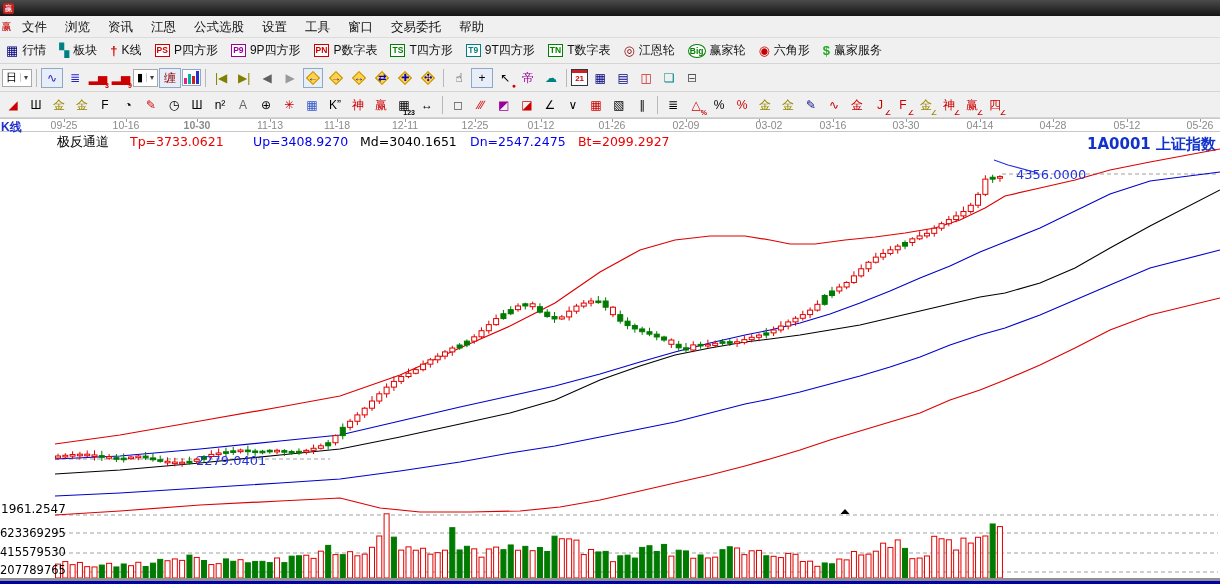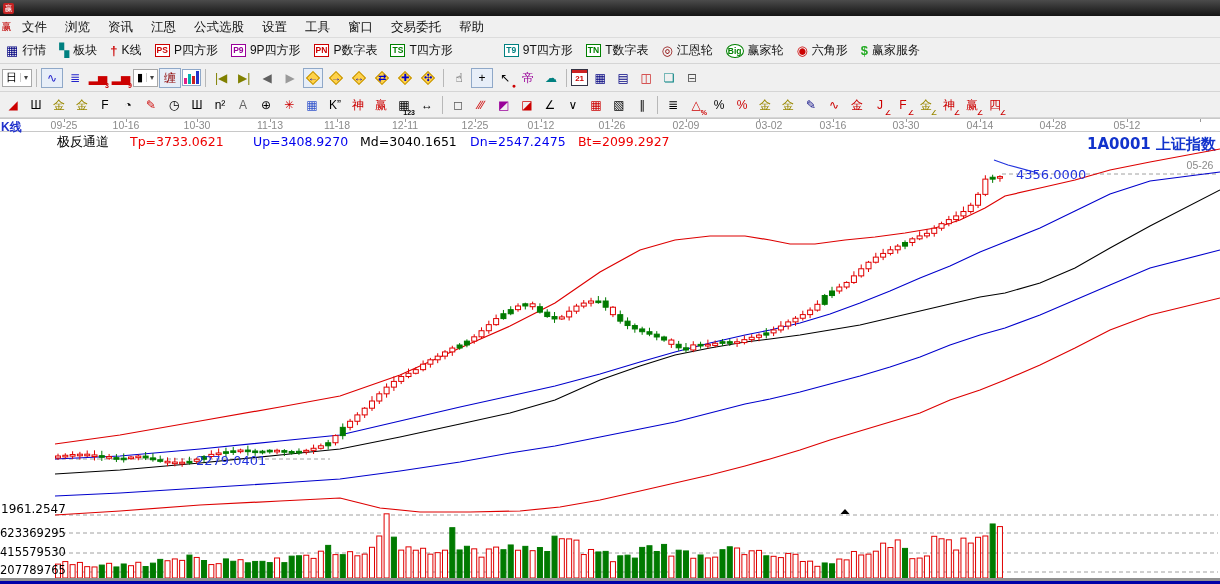--- a/index.html
+++ b/index.html
@@ -83,21 +83,21 @@
       </div>
       <div class="tb1-item">
         <span class="badge" style="color: rgb(204, 0, 0); border-color: rgb(204, 0, 0);">PN</span>
         <span>P数字表</span>
       </div>
       <div class="tb1-item">
         <span class="badge" style="color: rgb(0, 128, 0); border-color: rgb(0, 128, 0);">TS</span>
         <span>T四方形</span>
       </div>
       <div class="tb1-item">
-        <span class="badge" style="color: rgb(0, 128, 128); border-color: rgb(0, 128, 128); margin-left: 38px;">T9</span>
+        <span class="badge" style="color: rgb(0, 128, 128); border-color: rgb(0, 128, 128);">T9</span>
         <span>9T四方形</span>
       </div>
       <div class="tb1-item">
         <span class="badge" style="color: rgb(0, 128, 0); border-color: rgb(0, 128, 0);">TN</span>
         <span>T数字表</span>
       </div>
       <div class="tb1-item">
         <span class="glyph1" style="color: rgb(139, 0, 0);">◎</span>
         <span>江恩轮</span>
       </div>
@@ -354,21 +354,21 @@
         <span class="sub" style="color: rgb(204, 0, 0);">∠</span>
       </div>
     </div>
   <div class="chartwrap">
     <div class="dateaxis" id="dateaxis">
       <span class="ktab">K线</span>
     <span class="date-label" style="left: 64px;">09-25</span>
         <span class="tick" style="left: 64px;"></span>
         <span class="date-label" style="left: 126px;">10-16</span>
         <span class="tick" style="left: 126px;"></span>
-        <span class="date-label" style="left: 197px;">10-30</span>
+        <span class="date-label" style="left: 197px; font-weight: bold;">10-30</span>
         <span class="tick" style="left: 197px;"></span>
         <span class="date-label" style="left: 270px;">11-13</span>
         <span class="tick" style="left: 270px;"></span>
         <span class="date-label" style="left: 337px;">11-18</span>
         <span class="tick" style="left: 337px;"></span>
         <span class="date-label" style="left: 405px;">12-11</span>
         <span class="tick" style="left: 405px;"></span>
         <span class="date-label" style="left: 475px;">12-25</span>
         <span class="tick" style="left: 475px;"></span>
         <span class="date-label" style="left: 541px;">01-12</span>
@@ -382,21 +382,21 @@
         <span class="date-label" style="left: 833px;">03-16</span>
         <span class="tick" style="left: 833px;"></span>
         <span class="date-label" style="left: 906px;">03-30</span>
         <span class="tick" style="left: 906px;"></span>
         <span class="date-label" style="left: 980px;">04-14</span>
         <span class="tick" style="left: 980px;"></span>
         <span class="date-label" style="left: 1053px;">04-28</span>
         <span class="tick" style="left: 1053px;"></span>
         <span class="date-label" style="left: 1127px;">05-12</span>
         <span class="tick" style="left: 1127px;"></span>
-        <span class="date-label" style="left: 1200px; margin-top: 40px;">05-26</span>
+        <span class="date-label" style="left: 1200px;">05-26</span>
         <span class="tick" style="left: 1200px;"></span>
       </div>
     <svg id="chart" width="1220" height="452" viewBox="0 0 1220 452">
         <text x="57" y="14" fill="#000" font-size="13" font-family="&quot;DejaVu Sans&quot;,&quot;Liberation Sans&quot;,sans-serif">极反通道</text>
         <text x="130" y="14" fill="#ee0000" font-size="12.5" font-family="&quot;DejaVu Sans&quot;,&quot;Liberation Sans&quot;,sans-serif">Tp=3733.0621</text>
         <text x="253" y="14" fill="#0000ee" font-size="12.5" font-family="&quot;DejaVu Sans&quot;,&quot;Liberation Sans&quot;,sans-serif">Up=3408.9270</text>
         <text x="360" y="14" fill="#000000" font-size="12.5" font-family="&quot;DejaVu Sans&quot;,&quot;Liberation Sans&quot;,sans-serif">Md=3040.1651</text>
         <text x="470" y="14" fill="#0000ee" font-size="12.5" font-family="&quot;DejaVu Sans&quot;,&quot;Liberation Sans&quot;,sans-serif">Dn=2547.2475</text>
         <text x="578" y="14" fill="#ee0000" font-size="12.5" font-family="&quot;DejaVu Sans&quot;,&quot;Liberation Sans&quot;,sans-serif">Bt=2099.2927</text>
         <text x="1216" y="17" fill="#1133cc" font-size="15" font-family="&quot;DejaVu Sans&quot;,&quot;Liberation Sans&quot;,sans-serif" text-anchor="end" font-weight="bold">1A0001 上证指数</text>

